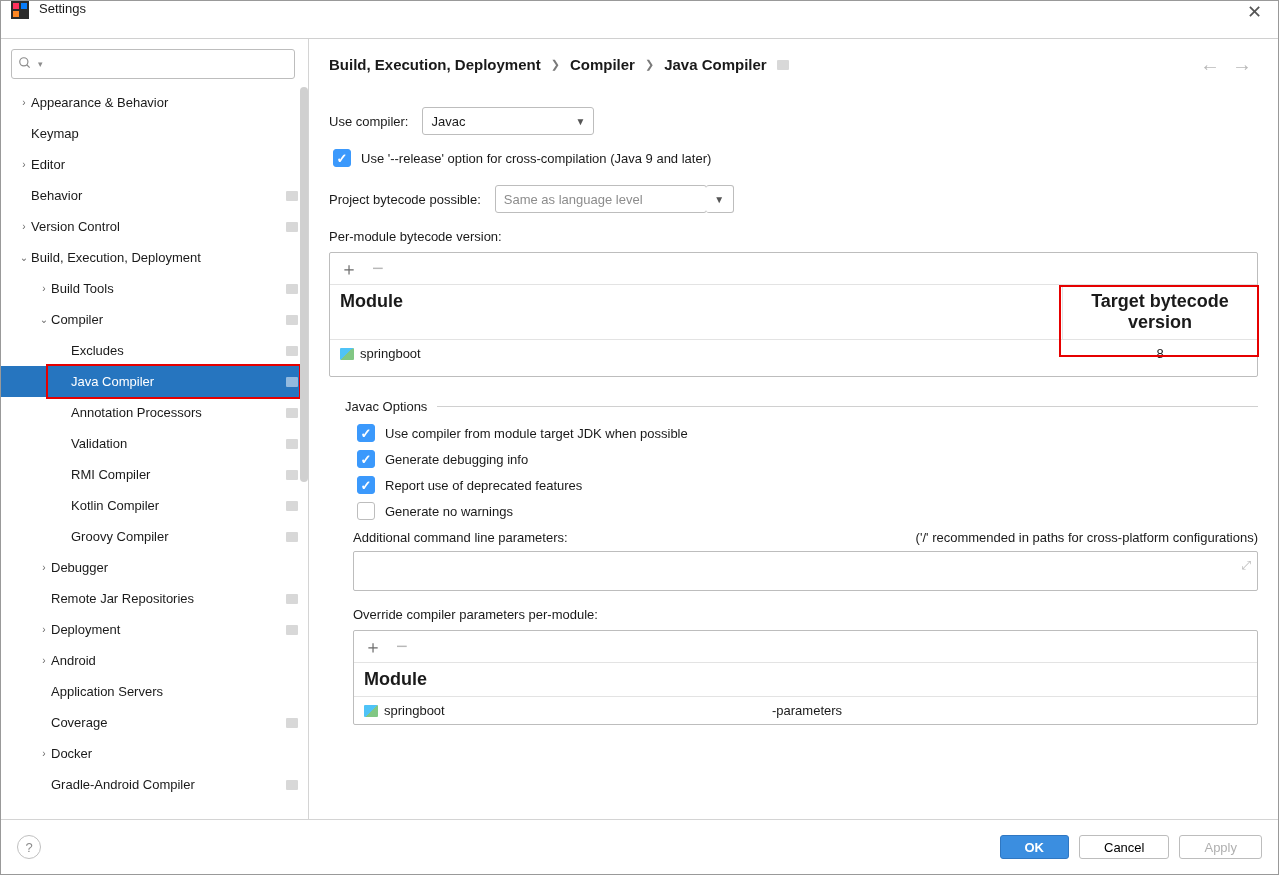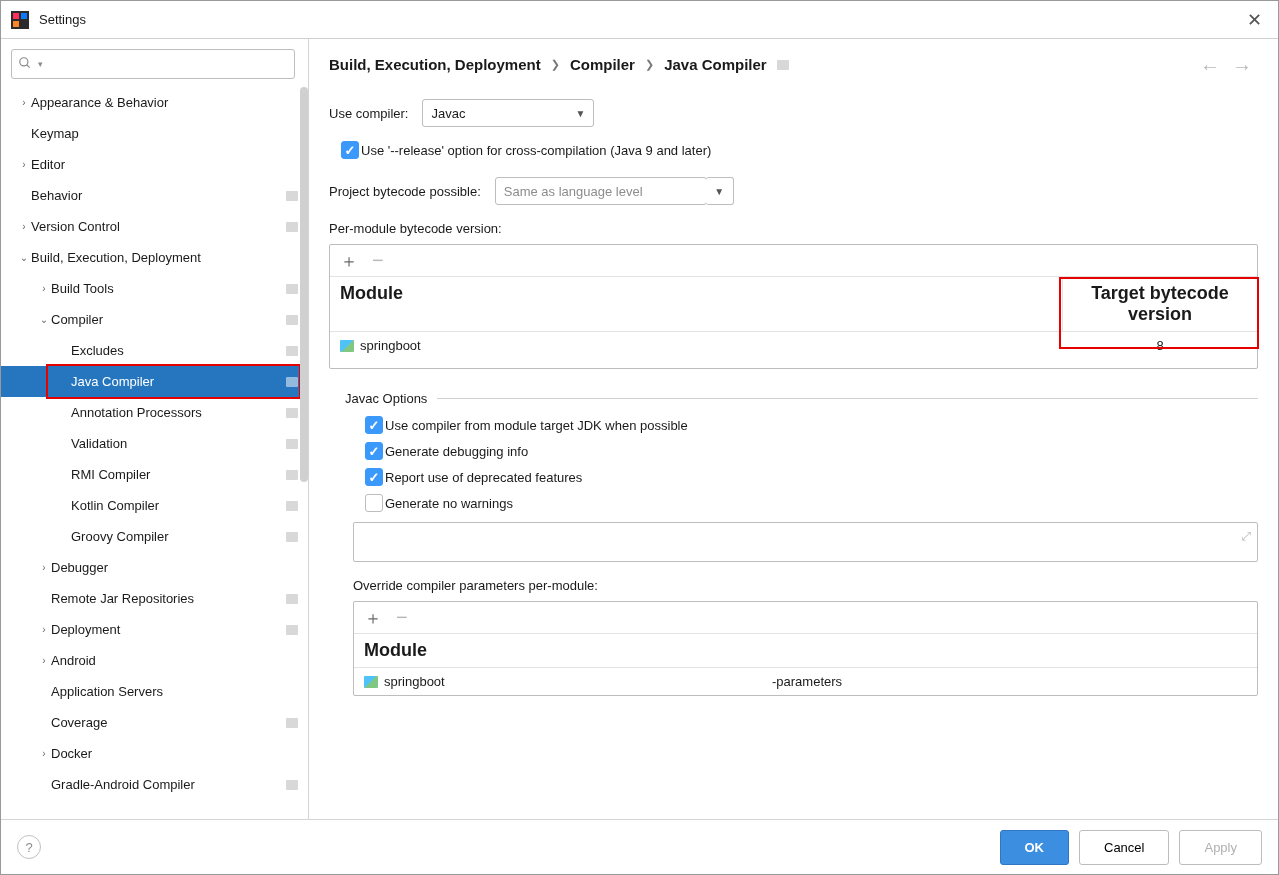--- a/index.html
+++ b/index.html
@@ -1,18 +1,18 @@
 <!DOCTYPE html>
 <html><head>
 <meta charset="utf-8">
 <style>
 * { box-sizing: border-box; margin: 0; padding: 0; }
 body { font-family: "Segoe UI", Arial, sans-serif; font-size: 13px; color: #1a1a1a; background: #fff; overflow: hidden; }
 .window { width: 1279px; height: 875px; display: flex; flex-direction: column; border: 1px solid #999; }
-.titlebar { height: 38px; display: flex; align-items: center; padding: 0 10px; border-bottom: 1px solid #d0d0d0; }
+.titlebar { height: 38px; display: flex; padding: 0 10px; border-bottom: 1px solid #d0d0d0; }
 .titlebar .app-icon { width: 18px; height: 18px; margin-right: 10px; }
 .titlebar .title { flex: 1; font-size: 13px; }
 .titlebar .close { font-size: 18px; color: #555; cursor: pointer; padding: 0 6px; }
 
 .body { flex: 1; display: flex; overflow: hidden; }
 .sidebar { width: 308px; border-right: 1px solid #d4d4d4; display: flex; flex-direction: column; background: #fff; }
 .search-wrap { padding: 10px 10px 8px 10px; }
 .search { width: 284px; height: 30px; border: 1px solid #bdbdbd; border-radius: 3px; padding: 0 6px; display: flex; align-items: center; }
 .search .mag { color: #8c8c8c; margin-right: 6px; }
 .search .drop { color: #8c8c8c; font-size: 9px; }
@@ -35,30 +35,30 @@
 
 .main { flex: 1; display: flex; flex-direction: column; overflow: hidden; }
 .crumb-row { padding: 14px 20px 10px 20px; display: flex; align-items: center; }
 .crumb-row .crumb { font-weight: 700; font-size: 15px; }
 .crumb-row .sep { margin: 0 10px; color: #7a7a7a; font-size: 11px; }
 .crumb-row .bdg { width: 12px; height: 10px; background: #d8d8d8; border-radius: 1px; margin-left: 10px; }
 .crumb-row .spacer { flex: 1; }
 .crumb-row .navarrow { color: #b8b8b8; font-size: 20px; padding: 0 6px; cursor: pointer; }
 
 .content { flex: 1; overflow-y: auto; padding: 4px 20px 20px 20px; }
-.form-row { display: flex; align-items: center; margin: 9px 0 14px 0; gap: 14px; }
+.form-row { display: flex; align-items: center; margin: 17px 0 14px 0; gap: 14px; }
 .select { width: 172px; height: 28px; border: 1px solid #bdbdbd; border-radius: 3px; padding: 0 8px; display: flex; align-items: center; justify-content: space-between; background: #fff; cursor: pointer; }
 .select .arrow { color: #555; font-size: 10px; }
 .select.grey { color: #8c8c8c; width: 212px; }
 .select.arrow-only { width: 28px; justify-content: center; border-left: 0; margin-left: -1px; }
 
 .checkbox { width: 18px; height: 18px; border: 1px solid #bdbdbd; border-radius: 3px; display: inline-flex; align-items: center; justify-content: center; background: #fff; cursor: pointer; flex-shrink: 0; }
 .checkbox.checked { background: #3b99fc; border-color: #3b99fc; color: #fff; }
 .checkbox.checked::after { content: "✓"; font-size: 13px; font-weight: 700; }
-.check-row { display: flex; align-items: center; gap: 2px; margin: 8px 12px; text-align: center; }
+.check-row { display: flex; align-items: center; gap: 10px; margin: 8px 4px; text-align: center; }
 
 .section-label { margin: 16px 0 8px 0; }
 .table-box { border: 1px solid #bdbdbd; border-radius: 2px; }
 .table-toolbar { height: 32px; display: flex; align-items: center; padding: 0 10px; gap: 14px; border-bottom: 1px solid #e3e3e3; }
 .table-toolbar .plus { color: #6b6b6b; font-size: 18px; cursor: pointer; }
 .table-toolbar .minus { color: #b8b8b8; font-size: 20px; cursor: pointer; }
 .table-head { display: flex; border-bottom: 1px solid #e3e3e3; }
 .table-head .th { padding: 6px 10px; font-size: 18px; border-right: 1px solid #e3e3e3; font-weight: bold; }
 .table-head .th:last-child { border-right: 0; }
 .table-row-d { display: flex; }
@@ -69,21 +69,21 @@
 
 .additional-wrap { margin-top: 10px; }
 .additional-label-row { display: flex; align-items: center; margin-bottom: 6px; }
 .additional-label-row .hint { margin-left: auto; color: #1a1a1a; }
 .textarea-box { border: 1px solid #bdbdbd; border-radius: 2px; height: 40px; position: relative; }
 .textarea-box .expand { position: absolute; right: 6px; top: 6px; color: #b8b8b8; font-size: 12px; }
 
 .footer { height: 55px; border-top: 1px solid #d4d4d4; display: flex; align-items: center; padding: 0 16px; gap: 10px; }
 .footer .help { width: 24px; height: 24px; border: 1px solid #c0c0c0; border-radius: 12px; display: flex; align-items: center; justify-content: center; color: #8c8c8c; cursor: pointer; }
 .footer .spacer { flex: 1; }
-.btn { height: 35px; padding: 0 24px; border: 1px solid #bdbdbd; border-radius: 3px; background: #fff; cursor: pointer; font-size: 13px; }
+.btn { height: 24px; padding: 0 24px; border: 1px solid #bdbdbd; border-radius: 3px; background: #fff; cursor: pointer; font-size: 13px; }
 .btn.primary { background: #3b8ee0; border-color: #2f77c2; color: #fff; font-weight: 600; }
 .btn.disabled { color: #b0b0b0; cursor: default; }
 
 .t1 { position: relative; height: 125px; }
 .t1 .table-head .th.mod { flex: 1; }
 .t1 .table-head .th.tgt { width: 194px; text-align: center; position: relative; }
 .t1 .table-row-d .td.mod { flex: 1; }
 .t1 .table-row-d .td.tgt { width: 194px; justify-content: center; }
 .t1 .red-overlay { position: absolute; right: -2px; top: 32px; width: 200px; height: 72px; border: 2px solid #e60000; pointer-events: none; }
 
@@ -313,20 +313,24 @@
           <div class="check-row">
             <span class="checkbox checked"></span>
             <span>Report use of deprecated features</span>
           </div>
           <div class="check-row">
             <span class="checkbox"></span>
             <span>Generate no warnings</span>
           </div>
 
           <div class="additional-wrap">
+            <div class="additional-label-row">
+              <span>Additional command line parameters:</span>
+              <span class="hint">('/' recommended in paths for cross-platform configurations)</span>
+            </div>
             <div class="textarea-box">
               <span class="expand">⤢</span>
             </div>
           </div>
 
           <div class="section-label">Override compiler parameters per-module:</div>
 
           <div class="table-box t2">
             <div class="table-toolbar">
               <span class="plus">＋</span>

